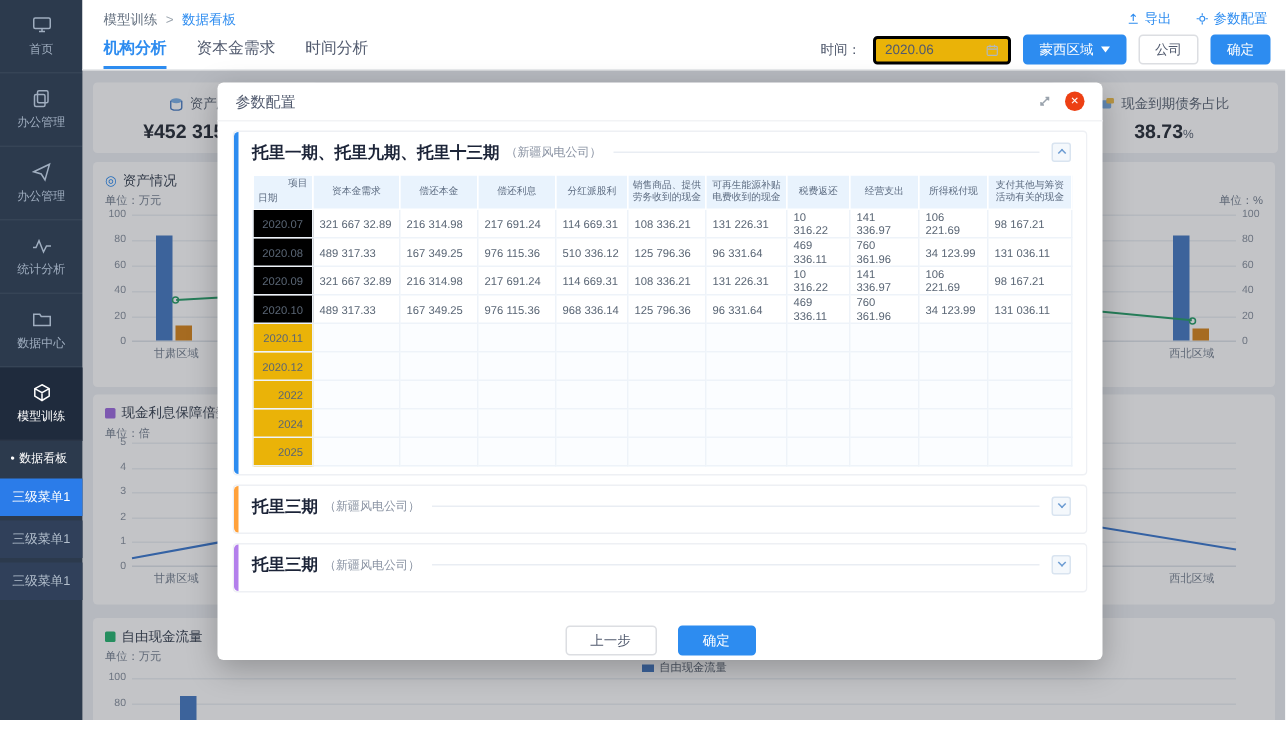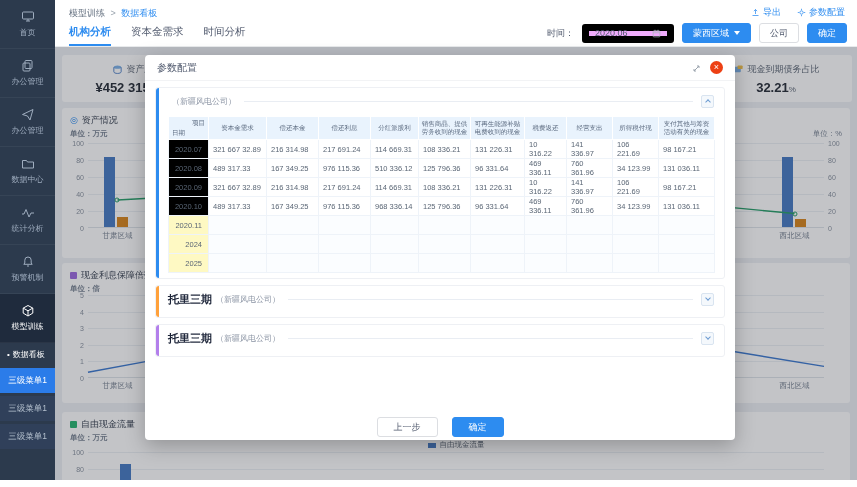--- a/index.html
+++ b/index.html
@@ -23,39 +23,39 @@
   .crumbs { position:absolute; left:14px; top:7px; font-size:9px; color:#657180; }
   .crumbs .sep { margin:0 3px; color:#99a3ad; }
   .crumbs .cur { color:#2d8cf0; }
   .top-actions { position:absolute; right:12px; top:6px; display:flex; gap:16px; font-size:9px; color:#2d8cf0; }
   .top-actions .act { display:flex; align-items:center; gap:3px; cursor:pointer; }
   .top-actions svg { stroke:#2d8cf0; fill:none; stroke-width:1; }
   .tabs { position:absolute; left:14px; top:25px; display:flex; gap:20px; font-size:10.5px; color:#515a6e; }
   .tab { padding-bottom:5px; cursor:pointer; }
   .tab.active { color:#2d8cf0; border-bottom:2px solid #2d8cf0; font-weight:bold; }
   .filters { position:absolute; right:10px; top:23px; display:flex; align-items:center; gap:8px; font-size:9px; color:#515a6e; }
-  .date-input { width:92px; height:19px; border:7px solid #000000; border-radius:3px; display:flex; align-items:center;
-                justify-content:space-between; padding:0 6px; background:#f0abfc; cursor:pointer; }
+  .date-input { width:92px; height:19px; border:2px solid #000000; border-radius:3px; display:flex; align-items:center;
+                justify-content:space-between; padding:0 6px; background:#eab308; cursor:pointer; }
   .date-input svg { stroke:#b0b8c1; fill:none; stroke-width:1; }
   .btn { height:20px; padding:0 10px; border-radius:3px; font-size:9px; display:inline-flex; align-items:center; gap:5px; cursor:pointer; white-space:nowrap; }
   .btn-primary { background:#2d8cf0; color:#fff; border:1px solid #2d8cf0; }
   .btn-default { background:#fff; color:#515a6e; border:1px solid #dcdee2; }
   .caret { width:0; height:0; border-left:3px solid transparent; border-right:3px solid transparent; border-top:4px solid #fff; }
 
   
   .content { position:absolute; left:55px; top:47px; right:0; height:433px; background:#eef1f5; overflow:hidden; }
   .card { position:absolute; background:#fff; border-radius:3px; }
   .stat { display:flex; flex-direction:column; align-items:center; justify-content:center; }
   .stat-title { display:flex; align-items:center; gap:4px; font-size:9px; color:#606a78; }
   .stat-value { margin-top:4px; font-size:13px; font-weight:bold; color:#2b313b; }
   .stat-value .pct { font-size:8px; font-weight:normal; color:#606a78; }
   .chart-head { position:absolute; left:8px; top:6px; display:flex; align-items:center; gap:4px; font-size:9px; color:#3d4756; }
   .sq-icon { display:inline-block; width:7px; height:7px; border-radius:1px; }
   .circ-icon { color:#2d8cf0; font-size:9px; line-height:9px; }
-  .unit-l { position:absolute; left:8px; top:21px; font-size:7.5px; color:#7a8594;font-weight:bold; }
+  .unit-l { position:absolute; left:8px; top:21px; font-size:7.5px; color:#7a8594; }
   .unit-r { position:absolute; right:8px; top:21px; font-size:7.5px; color:#7a8594; }
   .ticks-l,.ticks-r { position:absolute; width:18px; font-size:7px; color:#8b94a1; }
   .ticks-l { left:4px; text-align:right; }
   .ticks-r { right:4px; text-align:left; }
   .tick { position:absolute; left:0; right:0; transform:translateY(-50%); }
   .plot { position:absolute; left:26px; right:26px; }
   .gridline { position:absolute; left:0; right:0; height:1px; background:#edf0f4; }
   .baseline { position:absolute; left:0; right:0; bottom:0; height:1px; background:#dfe4ea; }
   .bar { position:absolute; bottom:1px; width:11px; }
   .cat { position:absolute; bottom:-13px; transform:translateX(-50%); font-size:7.5px; color:#7a8594; white-space:nowrap; }
@@ -87,21 +87,21 @@
   .chev { display:inline-block; width:4px; height:4px; border-right:1px solid #6b9bd2; border-bottom:1px solid #6b9bd2; }
   .chev.up { transform:rotate(-135deg); margin-top:2px; }
   .chev.down { transform:rotate(45deg); margin-top:-2px; }
 
   table.param { width:100%; border-collapse:collapse; table-layout:fixed; margin-top:2px; }
   table.param th { background:#e9f3fd; color:#5c6b80; font-weight:normal; font-size:6.5px; line-height:1.25;
                    border:1px solid #fff; padding:3px 2px; text-align:center; vertical-align:middle; }
   table.param td { height:19px; font-size:7.5px; color:#5a6675; border:1px solid #eef3f9; padding:0 4px; background:#fff; }
   table.param td.date { background:#000000; text-align:right; padding-right:6px; }
   table.param tr.empty td { background:#fbfdff; }
-  table.param tr.empty td.date { background:#fef9c3; }
+  table.param tr.empty td.date { background:#eab308; }
   th.corner { position:relative; padding:0; background:
       linear-gradient(to bottom right, #e9f3fd calc(50% - .5px), #c9d8e8 calc(50% - .5px), #c9d8e8 calc(50% + .5px), #e9f3fd calc(50% + .5px)); }
   th.corner .tr { position:absolute; top:2px; right:3px; }
   th.corner .bl { position:absolute; bottom:2px; left:3px; }
   .modal-foot { position:absolute; left:0; right:0; bottom:3px; display:flex; justify-content:center; gap:14px; z-index:2; }
   .modal-foot .btn { height:20px; padding:0 16px; }
 </style>
 </head>
 <body>
 
@@ -124,35 +124,29 @@
           <span class="lbl">办公管理</span>
         </div>
         <div class="side-item">
           <svg width="14" height="14" viewBox="0 0 14 14">
             <path d="M1.5 6.5L12 1.5 9 12 6.5 8z"></path>
           </svg>
           <span class="lbl">办公管理</span>
         </div>
         <div class="side-item">
           <svg width="14" height="14" viewBox="0 0 14 14">
-            <path d="M1.5 3.5h4l1 1.5h6v6h-11z"></path>
-          </svg>
-          <span class="lbl">数据中心</span>
+            <path d="M1 8h2l2-4.5L8 11l2-4h3"></path>
+          </svg>
+          <span class="lbl">统计分析</span>
         </div>
         <div class="side-item">
           <svg width="14" height="14" viewBox="0 0 14 14">
-            <path d="M1 8h2l2-4.5L8 11l2-4h3"></path>
-          </svg>
-          <span class="lbl">统计分析</span>
-        </div>
-        <div class="side-item">
-          <svg width="14" height="14" viewBox="0 0 14 14">
-            <path d="M7 2a3.2 3.2 0 013.2 3.2V8l1 1.3H2.8L3.8 8V5.2A3.2 3.2 0 017 2zM6 11h2"></path>
-          </svg>
-          <span class="lbl">预警机制</span>
+            <path d="M1.5 3.5h4l1 1.5h6v6h-11z"></path>
+          </svg>
+          <span class="lbl">数据中心</span>
         </div>
         <div class="side-item active">
           <svg width="14" height="14" viewBox="0 0 14 14">
             <path d="M7 1.5l4.8 2.6v5L7 12 2.2 9.1v-5z M2.2 4.1L7 6.8l4.8-2.7 M7 6.8V12"></path>
           </svg>
           <span class="lbl">模型训练</span>
         </div>
       </div>
     <div class="sub-head">
       <span class="dot">•</span>
@@ -228,21 +222,21 @@
 
     <div class="card stat" style="left:645px; top:8px; width:152px; height:47px;">
       <div class="stat-title">
         <svg width="11" height="11" viewBox="0 0 12 12">
             <rect x="1.5" y="3" width="7" height="6" rx="1" fill="#7fb3e8" stroke="none"></rect>
             <rect x="5" y="1.5" width="5.5" height="4" rx="1" fill="#f2c14e" stroke="none"></rect>
           </svg>
         <span>现金到期债务占比</span>
       </div>
       <div class="stat-value">
-        <span>32.21</span><span class="pct">%</span>
+        <span>38.73</span><span class="pct">%</span>
       </div>
     </div>
 
     <div class="card" style="left:7px; top:61px; width:788px; height:150px;">
       <div class="chart-head">
         <span class="circ-icon">◎</span>
         <span>资产情况</span>
       </div>
       <div class="unit-l">单位：万元</div>
       <div class="unit-r">单位：%</div>
@@ -346,20 +340,21 @@
             </svg>
         </span>
         <span class="icon-close">×</span>
       </span>
     </div>
 
     <div class="modal-body">
 
       <div class="section" style="--accent: #2d8cf0;">
         <div class="sec-head">
+          <span class="sec-title">托里一期、托里九期、托里十三期</span>
           <span class="sec-company">（新疆风电公司）</span>
           <span class="sec-rule"></span>
           <span class="sec-toggle">
               <span class="chev up"></span>
             </span>
         </div>
         <table class="param" id="param-table">
           <colgroup>
               <col style="width:40px">
               <col style="width:58px">
@@ -451,20 +446,46 @@
                 <td></td>
                 <td></td>
                 <td></td>
                 <td></td>
                 <td></td>
                 <td></td>
                 <td></td>
                 <td></td>
               </tr>
               <tr class="empty">
+                <td class="date">2020.12</td>
+                <td></td>
+                <td></td>
+                <td></td>
+                <td></td>
+                <td></td>
+                <td></td>
+                <td></td>
+                <td></td>
+                <td></td>
+                <td></td>
+              </tr>
+              <tr class="empty">
+                <td class="date">2022</td>
+                <td></td>
+                <td></td>
+                <td></td>
+                <td></td>
+                <td></td>
+                <td></td>
+                <td></td>
+                <td></td>
+                <td></td>
+                <td></td>
+              </tr>
+              <tr class="empty">
                 <td class="date">2024</td>
                 <td></td>
                 <td></td>
                 <td></td>
                 <td></td>
                 <td></td>
                 <td></td>
                 <td></td>
                 <td></td>
                 <td></td>

